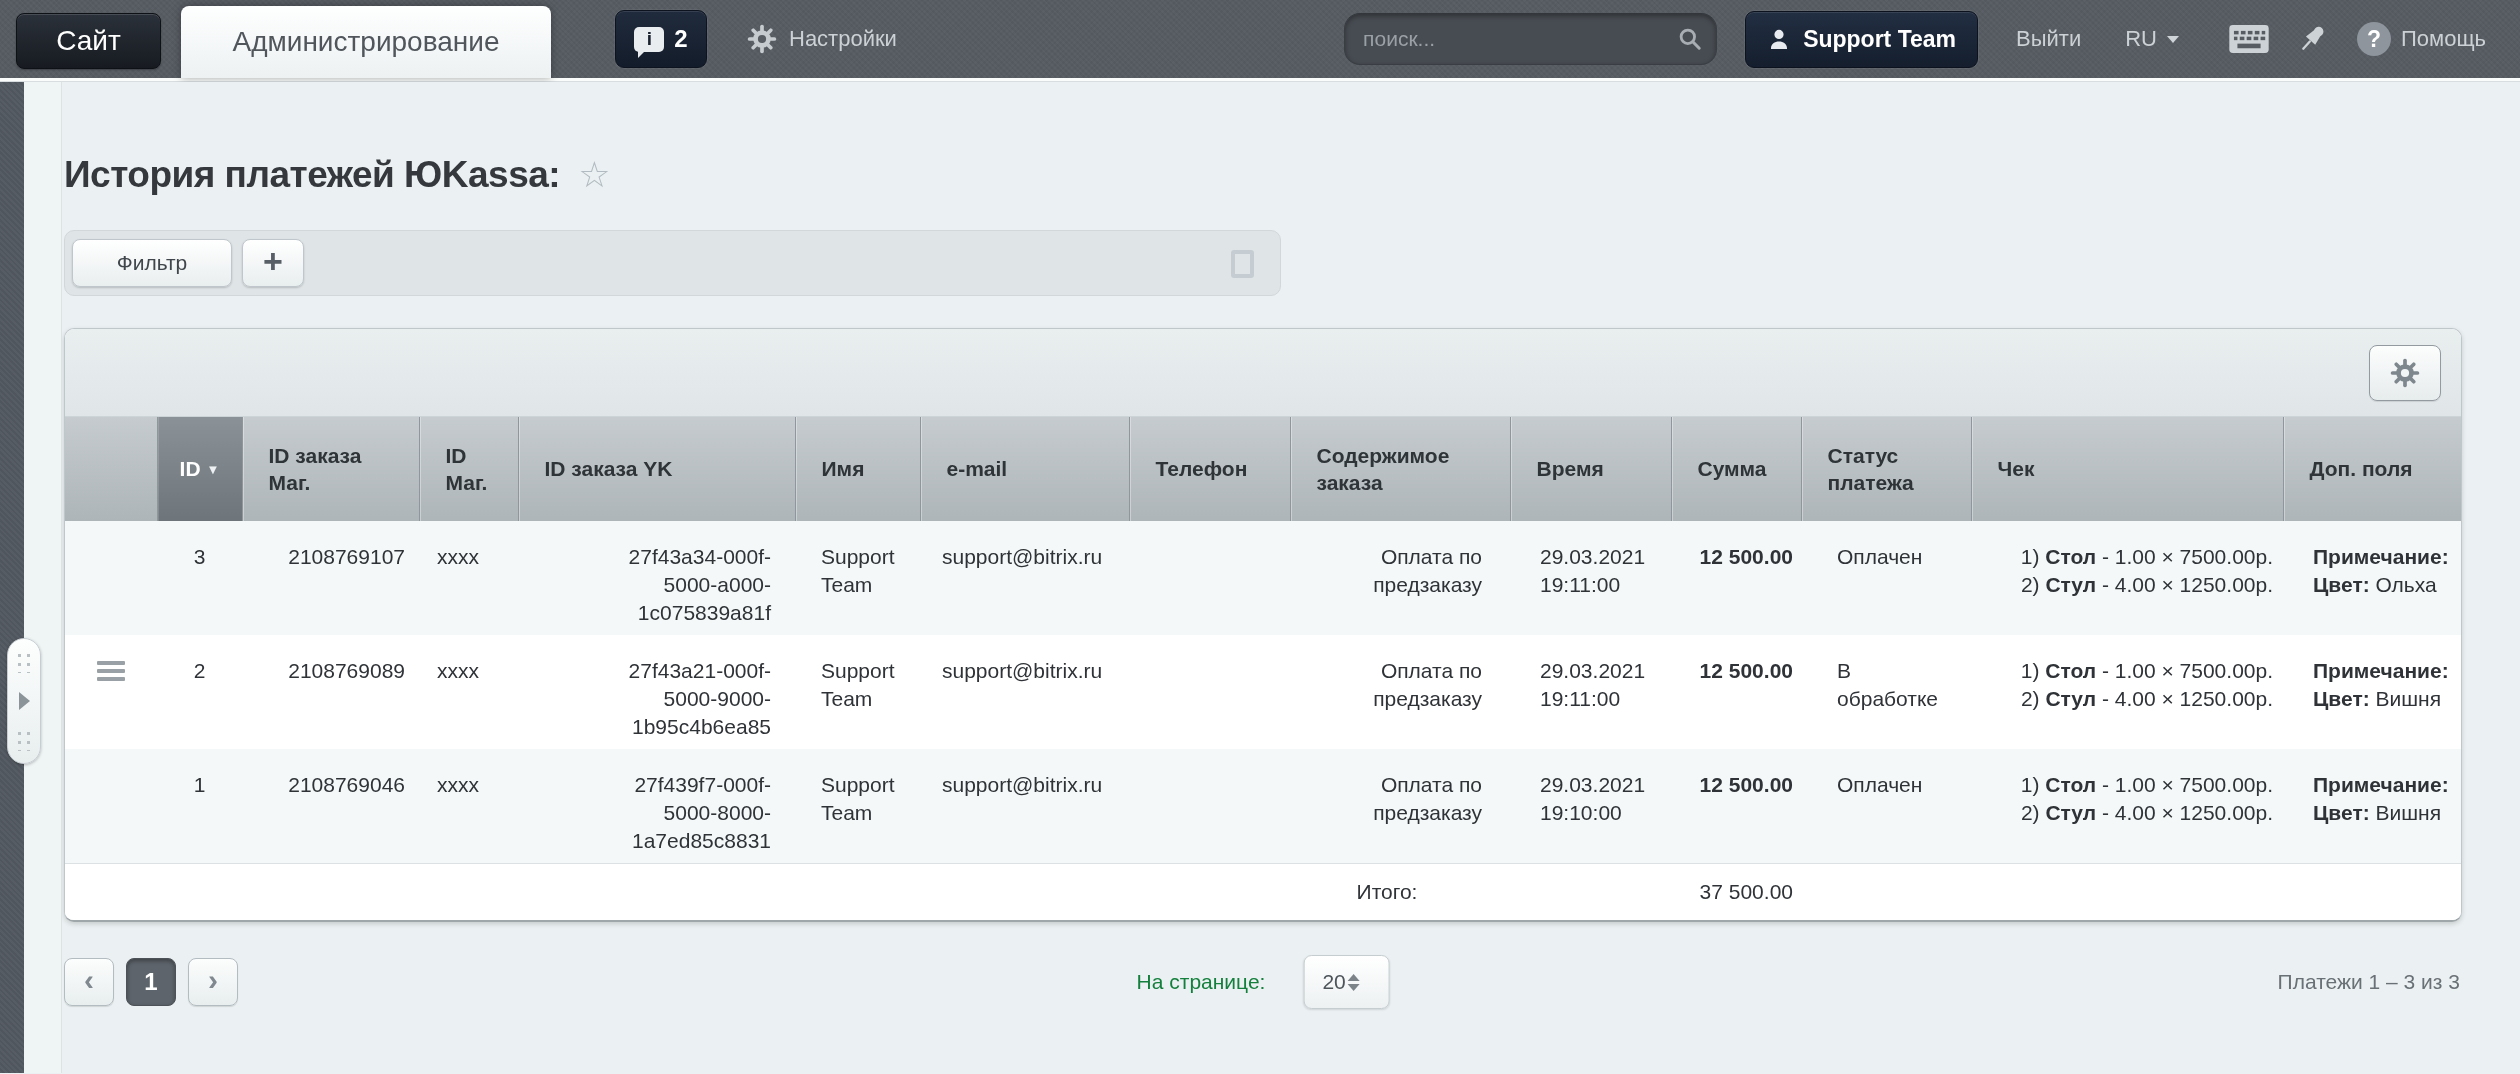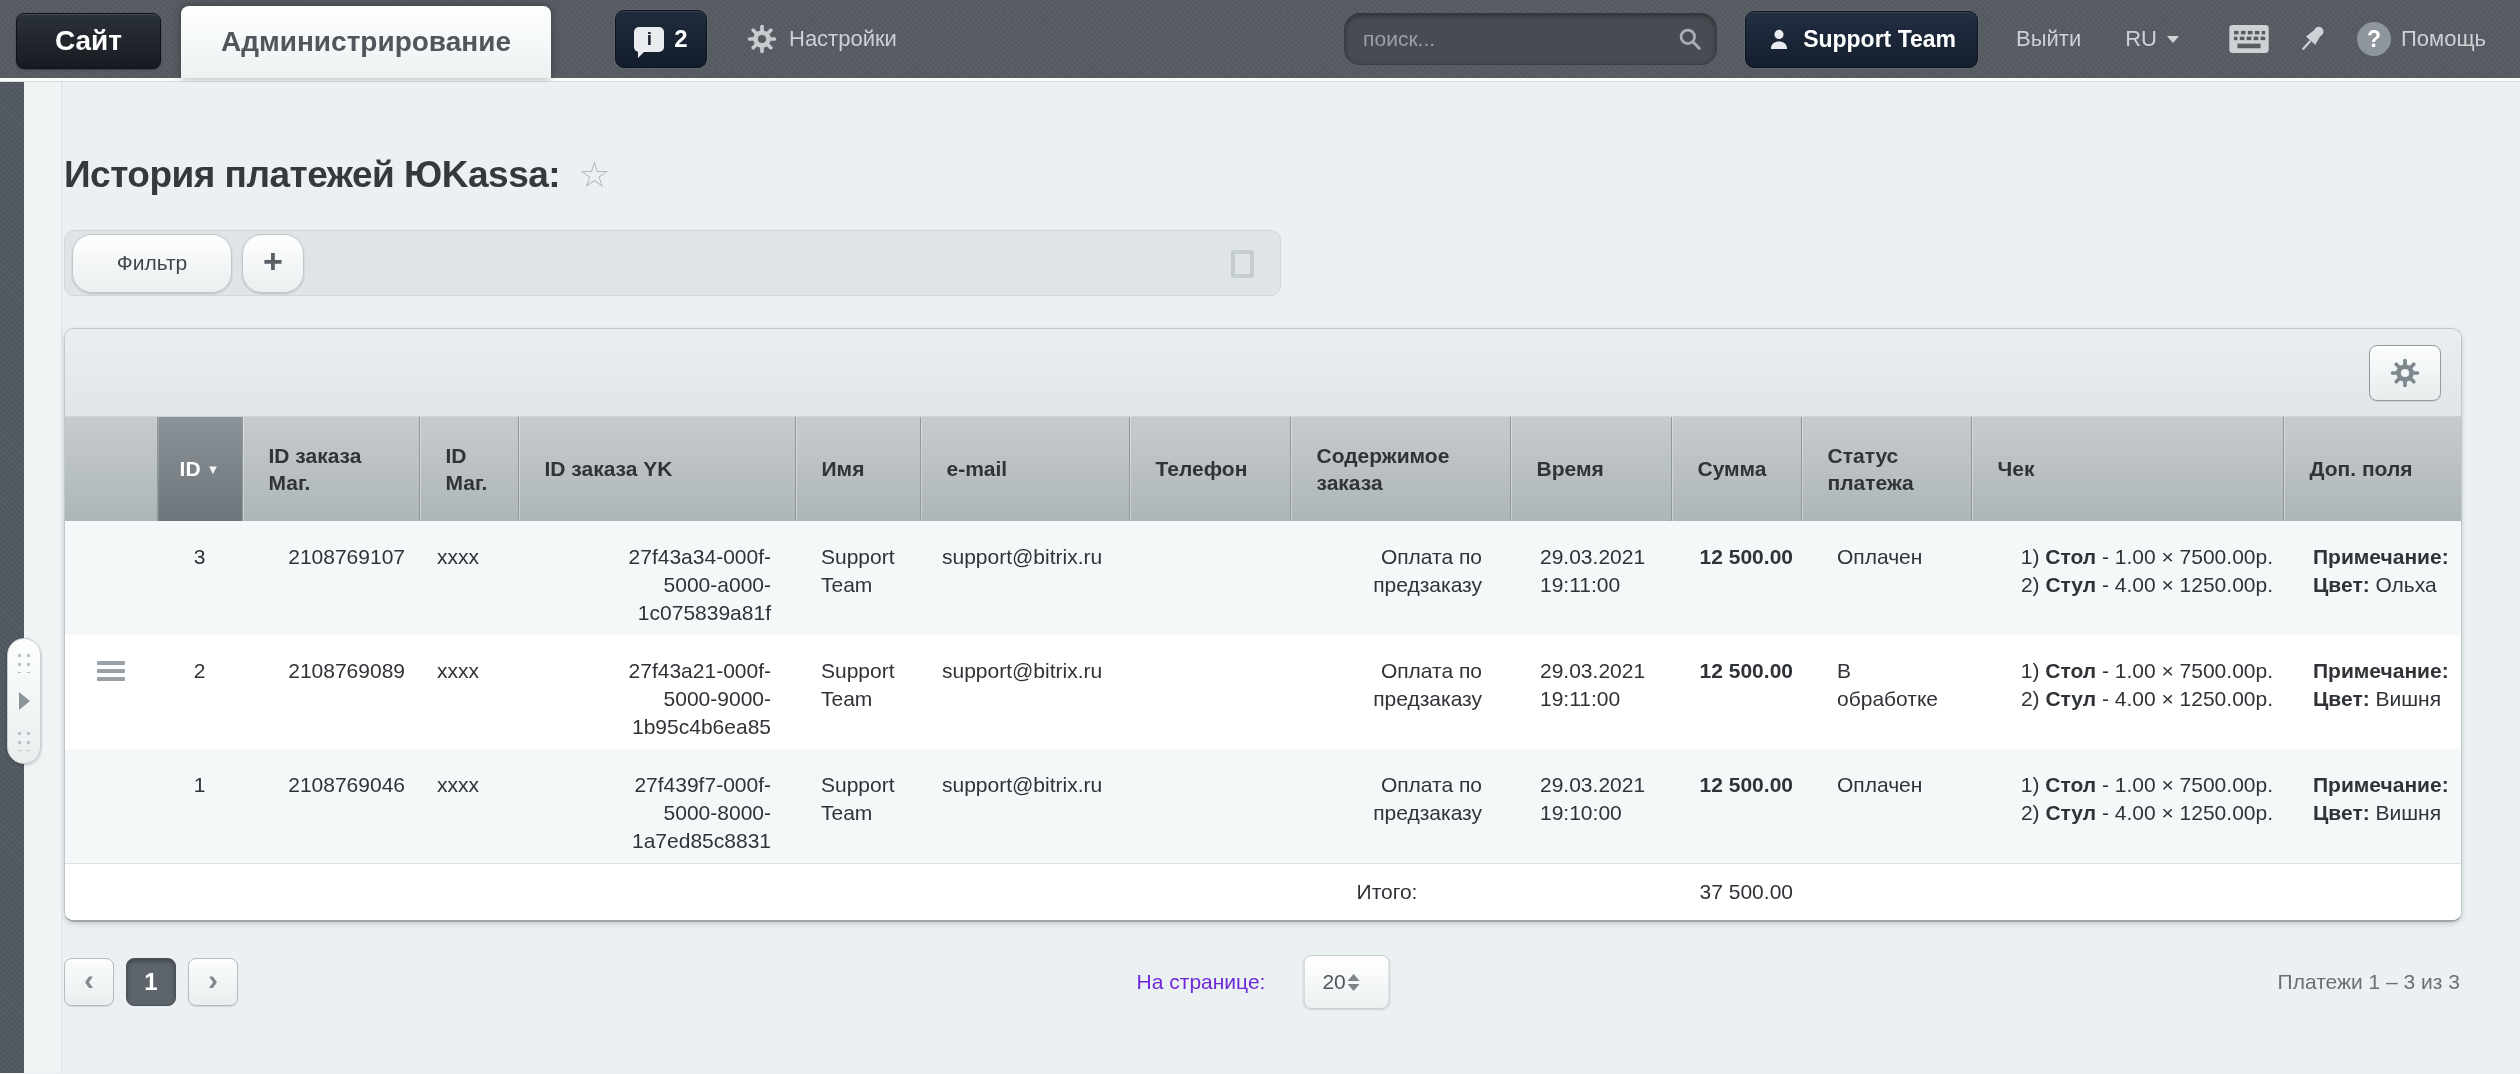--- a/index.html
+++ b/index.html
@@ -5,21 +5,21 @@
   * { margin:0; padding:0; box-sizing:border-box; }
   html,body { width:2520px; height:1074px; overflow:hidden; }
   body { font-family:"Liberation Sans","DejaVu Sans",sans-serif; font-size:21px; color:#2f3337; background:#ebf1f2; }
 
   
   .topbar { height:78px; background:#575c63;
     background-image:repeating-linear-gradient(45deg, rgba(255,255,255,.025) 0 2px, transparent 2px 4px),
                      repeating-linear-gradient(-45deg, rgba(0,0,0,.035) 0 2px, transparent 2px 4px);
     display:flex; align-items:center; padding-left:16px; position:relative; }
   .topbar-strip { height:4px; background:#fafcfc; border-bottom:1px solid #d8dee0; }
-  .tab { display:flex; align-items:center; justify-content:center; font-weight:bold; font-size:28px; cursor:pointer; }
+  .tab { display:flex; align-items:center; justify-content:center; font-weight:normal; font-size:28px; cursor:pointer; }
   .tab-site { width:145px; height:56px; margin-top:4px; color:#fff; border-radius:8px;
     background:linear-gradient(#2b313a,#171b21); border:1px solid #0e1116;
     box-shadow:inset 0 1px 0 rgba(255,255,255,.14), 0 1px 2px rgba(0,0,0,.3); margin-right:20px; }
   .tab-admin { width:370px; height:72px; align-self:flex-end; color:#50565c; border-radius:8px 8px 0 0;
     background:linear-gradient(#feffff,#edf1f2); box-shadow:0 0 8px rgba(0,0,0,.35); margin-right:64px; }
   .notif-btn { width:92px; height:58px; border-radius:9px; display:flex; align-items:center; justify-content:center; gap:10px;
     background:linear-gradient(#202b3d,#131c2a); border:1px solid #0d141f;
     box-shadow:inset 0 1px 0 rgba(255,255,255,.10), 0 0 0 1px rgba(255,255,255,.05); margin-right:38px; cursor:pointer; }
   .notif-bubble { width:30px; height:25px; background:#e9edf0; border-radius:5px; position:relative;
     display:flex; align-items:center; justify-content:center; font-weight:bold; font-size:19px; color:#1a222e; }
@@ -65,21 +65,21 @@
   .crumb { color:#4878a8; font-size:21px; cursor:pointer; }
   .crumb-sep { width:0; height:0; border-top:7px solid transparent; border-bottom:7px solid transparent; border-left:9px solid #a9bac7; }
 
   .page-title-row { margin-top:40px; display:flex; align-items:center; gap:18px; }
   .page-title { font-size:37px; font-weight:bold; color:#35393d; letter-spacing:-0.5px; }
   .fav-star { font-size:36px; color:#b3bbc2; cursor:pointer; line-height:1; }
 
   
   .filterbar { margin-top:34px; width:1217px; height:66px; background:#dfe5e7; border:1px solid #d2d8da; border-radius:10px;
     display:flex; align-items:center; padding:0 24px 0 7px; position:relative; }
-  .btn-light { height:59px; border-radius:20px; background:linear-gradient(#ffffff,#e9eeef); border:1px solid #bfc7cc;
+  .btn-light { height:48px; border-radius:8px; background:linear-gradient(#ffffff,#e9eeef); border:1px solid #bfc7cc;
     box-shadow:0 1px 2px rgba(0,0,0,.18); display:flex; align-items:center; justify-content:center;
     color:#40464b; font-size:21px; cursor:pointer; }
   .filter-btn { width:160px; margin-right:10px; }
   .add-btn { width:62px; font-size:34px; font-weight:bold; color:#585f66; padding-bottom:4px; }
   .filter-view-icon { position:absolute; right:26px; top:19px; width:23px; height:28px;
     border:4px solid #c6cdd2; border-radius:3px; cursor:pointer; }
 
   
   .grid-box { margin-top:32px; width:2398px; background:#fff; border:1px solid #bfc7cb; border-bottom:2px solid #9fa7ab;
     border-radius:10px; box-shadow:0 2px 5px rgba(0,0,0,.16); overflow:hidden; }
@@ -127,21 +127,21 @@
   
   .pager-row { margin-top:30px; width:2398px; height:60px; position:relative; display:flex; align-items:center; }
   .pg-group { display:flex; gap:12px; }
   .pg-btn { width:50px; height:48px; border:1px solid #b3bcc1; border-radius:8px;
     background:linear-gradient(#fcfdfd,#e8eeee); color:#818990; font-size:30px; font-weight:bold;
     display:flex; align-items:center; justify-content:center; cursor:pointer; box-shadow:0 1px 1px rgba(0,0,0,.12);
     padding-bottom:5px; }
   .pg-active { background:#5d646b; color:#fff; border-color:#4c5257; font-size:24px;
     box-shadow:inset 0 2px 4px rgba(0,0,0,.35); padding-bottom:0; }
   .pg-center { position:absolute; left:50%; transform:translateX(-50%); display:flex; align-items:center; gap:22px; }
-  .pg-label { color:#6d28d9; }
+  .pg-label { color:#15803d; }
   .per-page-select { width:86px; height:54px; background:linear-gradient(#ffffff,#edf1f2); border:1px solid #c6cdd1;
     border-radius:8px; box-shadow:0 1px 2px rgba(0,0,0,.12); display:flex; align-items:center;
     padding:0 12px 0 18px; gap:2px; cursor:pointer; color:#4d545a;margin-left:16px; }
   .spin { display:flex; flex-direction:column; gap:3px; }
   .spin b { width:0; height:0; border-left:6px solid transparent; border-right:6px solid transparent; }
   .spin .up { border-bottom:7px solid #7c848a; }
   .spin .down { border-top:7px solid #7c848a; }
   .pg-info { position:absolute; right:2px; color:#697076; }
 </style>
 </head>

